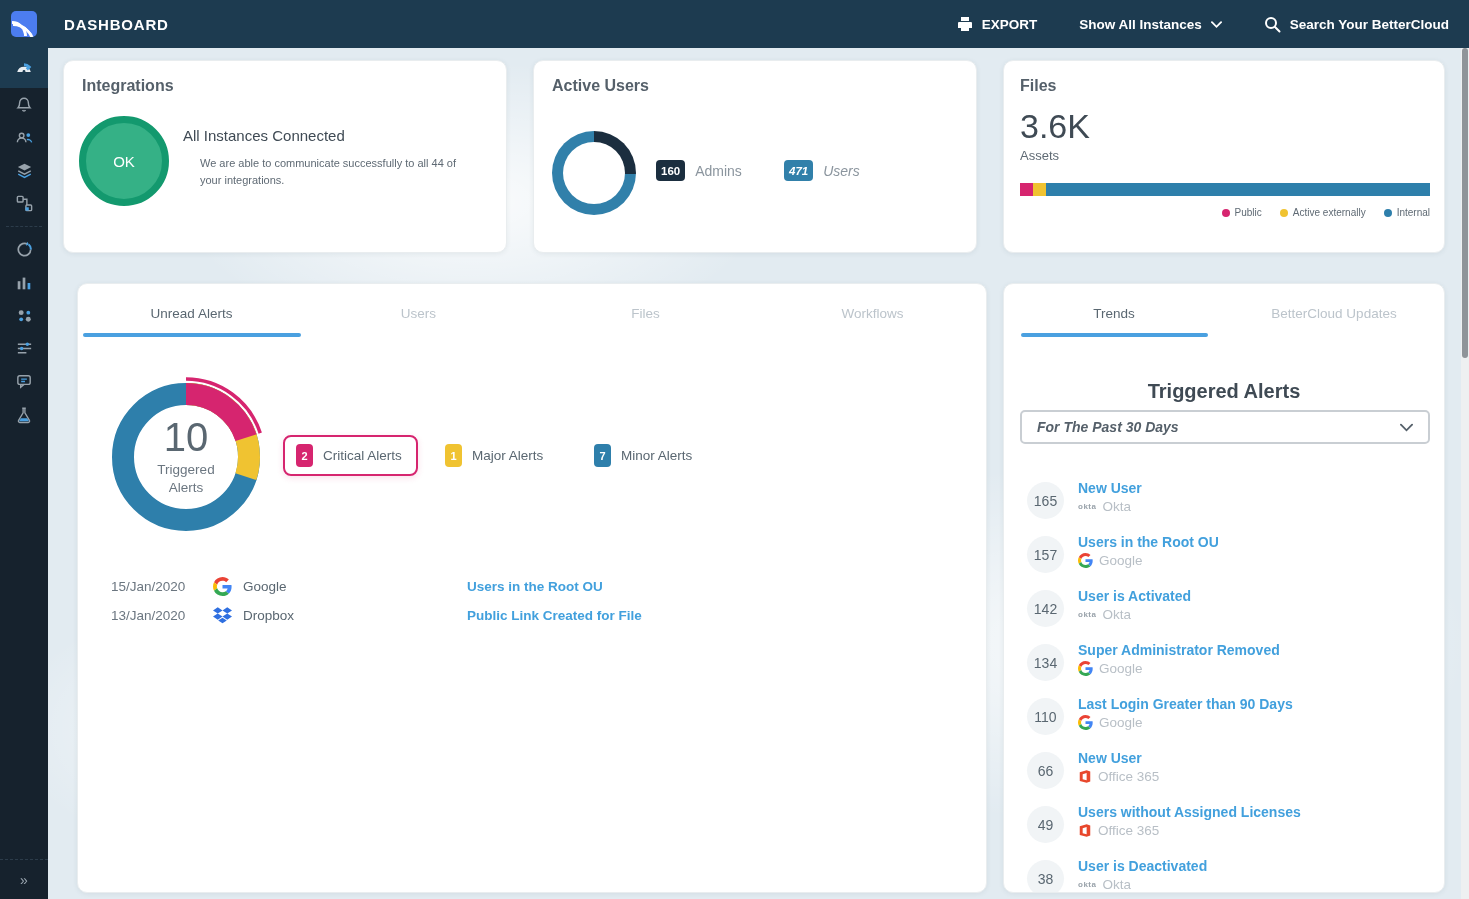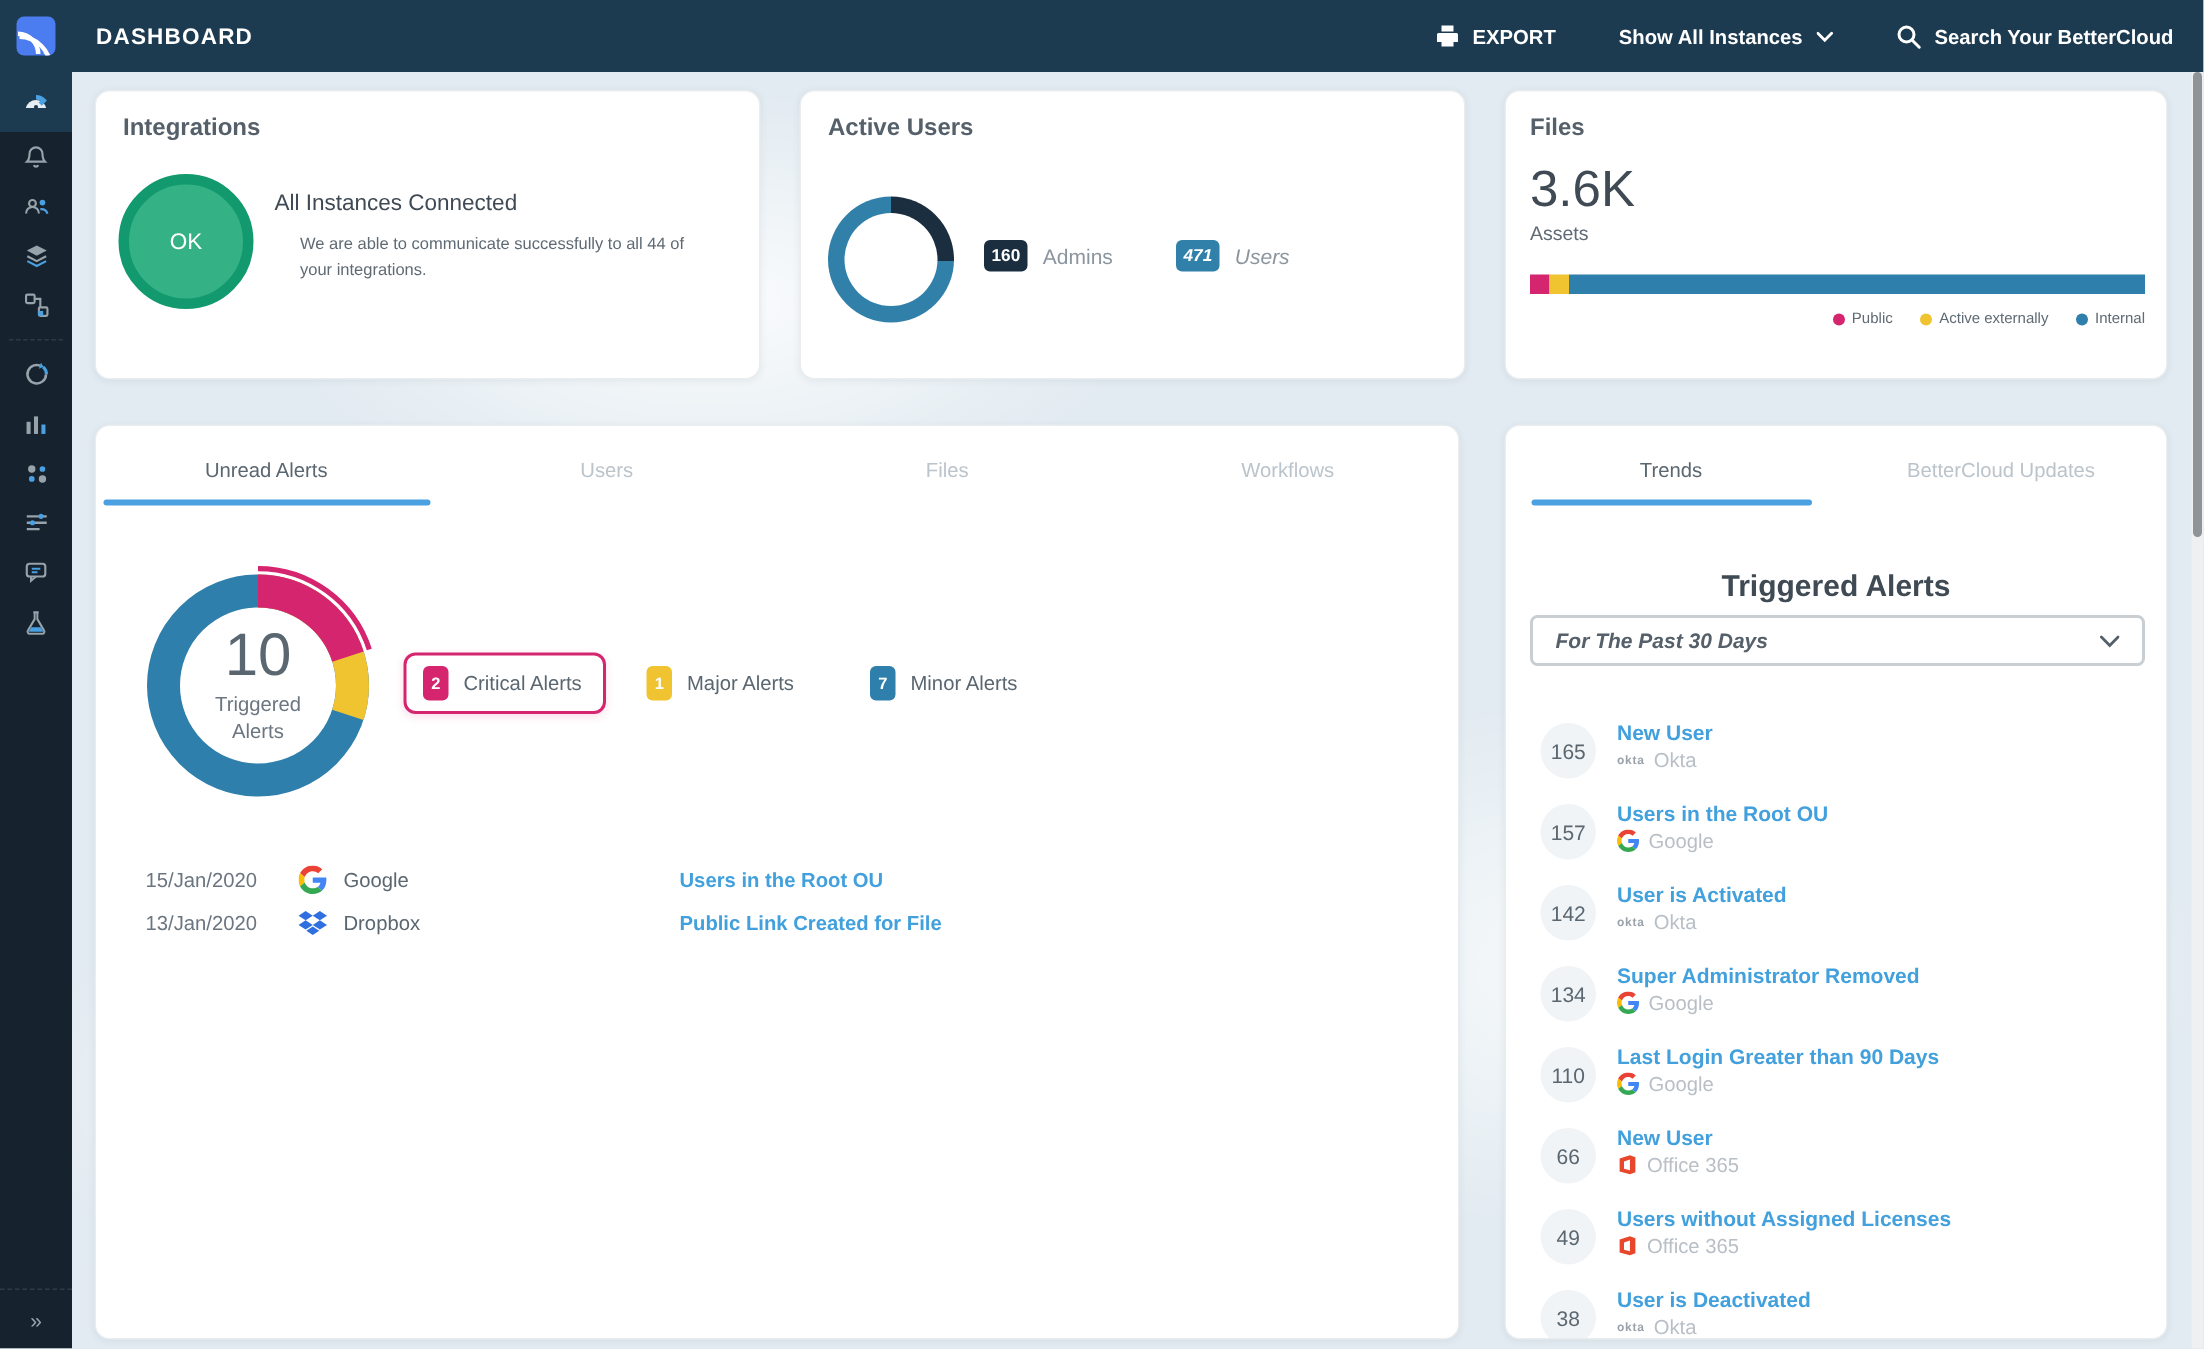--- a/index.html
+++ b/index.html
@@ -58,21 +58,21 @@
   
   #card-files { left:1003px; top:60px; width:442px; height:193px; padding:16px; }
   .files-count { font-size:34px; color:#3f4a54; margin-top:12px; }
   .files-sub { font-size:13px; color:#5f6a74; margin-top:2px; }
   .files-bar { position:absolute; left:16px; top:122px; width:410px; height:13px; display:flex; }
   .files-legend { position:absolute; right:14px; top:146px; display:flex; gap:18px; align-items:center; }
   .leg-item { display:flex; align-items:center; gap:5px; font-size:10px; color:#5f6a74;justify-content:flex-end; }
   .leg-dot { width:8px; height:8px; border-radius:50%; }
 
   
-  #panel-alerts { left:63px; top:283px; width:910px; height:610px; overflow:hidden; }
+  #panel-alerts { left:77px; top:283px; width:910px; height:610px; overflow:hidden; }
   .tabs { display:flex; height:58px; position:relative; }
   .tab { flex:1; display:flex; align-items:center; justify-content:center; font-size:13.5px; color:#bcc4cb; cursor:pointer; position:relative; }
   .tab.active { color:#5a6771; }
   .tab.active .underline { position:absolute; bottom:5px; height:4px; background:#4aa0e0; border-radius:2px; }
   #panel-alerts .tab.active .underline { width:218px; left:50%; margin-left:-109px; }
 
   .alert-donut-wrap { position:absolute; left:25px; top:90px; width:166px; height:166px; }
   .alert-donut-center { position:absolute; inset:0; display:flex; flex-direction:column; align-items:center; justify-content:center; text-align:center; }
   .adc-num { font-size:40px; color:#5a6771; line-height:1; }
   .adc-lbl { font-size:13.5px; color:#6b7680; line-height:1.35; margin-top:4px; }

